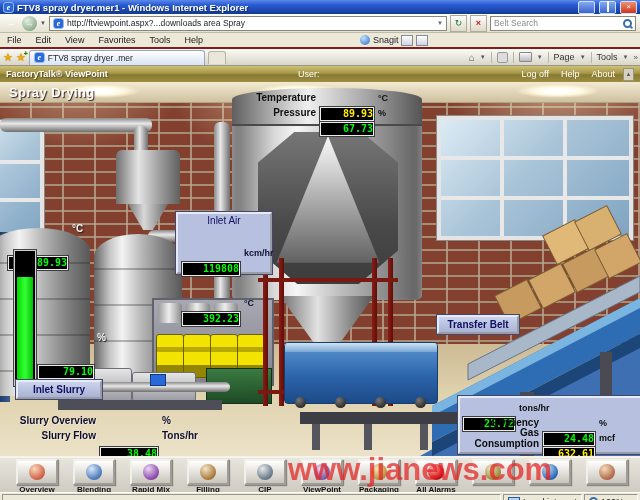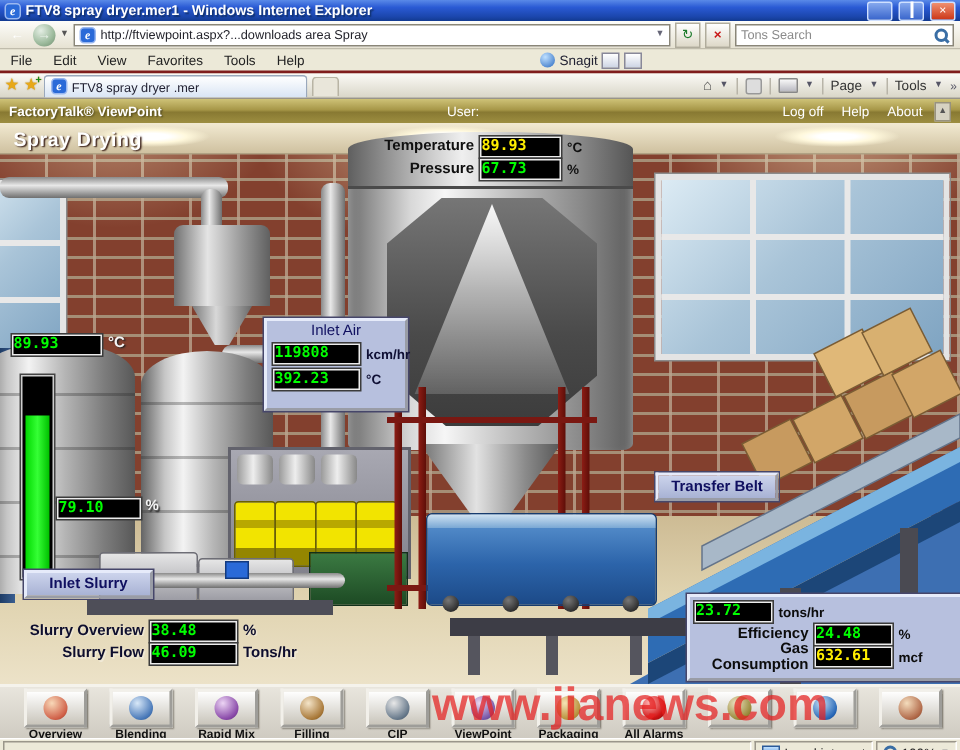--- a/index.html
+++ b/index.html
@@ -119,21 +119,21 @@
     border:1px solid #6a6000;border-radius:3px;}
   .cabinet{background:linear-gradient(180deg,#3b7a42,#1d4a24);border:1px solid #12301a;}
   .pumpbox{background:linear-gradient(180deg,#e6e6e6,#9a9aa2);border:1px solid #6e6e76;border-radius:3px;}
   .machbase{background:#4e4e58;}
   .valve{background:#2a6ad8;border:1px solid #123a80;}
   .stand{background:#3d3d46;}
   .leg{background:#55555e;}
   .leftstrip{background:linear-gradient(90deg,#1e3c66,#3a5e90);}
   
   .ro{position:absolute;background:#000;border:1px solid #ececec;box-shadow:0 0 0 1px #3c3c3c;
-    color:#00ff00;font:bold 10px "DejaVu Sans Mono",monospace;text-align:left;height:12px;line-height:12px;}
+    color:#00ff00;font:bold 10px "DejaVu Sans Mono",monospace;text-align:right;height:12px;line-height:12px;margin-top:33px;}
   .ro.y{color:#ffef00;}
   .lbl{position:absolute;font-weight:bold;font-size:10px;color:#0e0e2e;white-space:nowrap;
     text-shadow:1px 1px 0 rgba(255,255,255,.35);}
   .lbl.light{color:#f4f4f4;text-shadow:1px 1px 1px #222;}
   .panel{position:absolute;background:#b7c0de;border:2px outset #e6ebfa;box-shadow:0 0 0 1px #46466a;}
   .scene-btn{position:absolute;background:linear-gradient(#ccd4ec,#a8b2d4);border:2px outset #e6ebfa;
     box-shadow:0 0 0 1px #46466a;color:#101060;font-weight:bold;font-size:10px;text-align:center;}
   .gauge{position:absolute;background:#000;border:1px solid #cfcfcf;box-shadow:0 0 0 1px #444;}
   .gauge-fill{position:absolute;left:2px;right:2px;bottom:2px;background:linear-gradient(90deg,#00d800,#35ff35 50%,#00c000);}
   .scene-title{position:absolute;left:9px;top:3px;color:#fff;font-size:13px;font-weight:bold;letter-spacing:.4px;
@@ -196,21 +196,21 @@
     <span class="circ fwd">→</span>
     <span class="tiny-drop">▼</span>
     <span class="addr">
       <span class="ie-e">e</span>
       <span>http://ftviewpoint.aspx?...downloads area Spray</span>
       <span class="drop">▼</span>
     </span>
     <span class="sqbtn refresh">↻</span>
     <span class="sqbtn stop">×</span>
     <span class="search">
-      <span>Tons Search</span>
+      <span>Belt Search</span>
       <span class="mag"></span>
     </span>
   </div>
 
   <div class="menubar">
     <span class="mi">File</span>
     <span class="mi">Edit</span>
     <span class="mi">View</span>
     <span class="mi">Favorites</span>
     <span class="mi">Tools</span>

